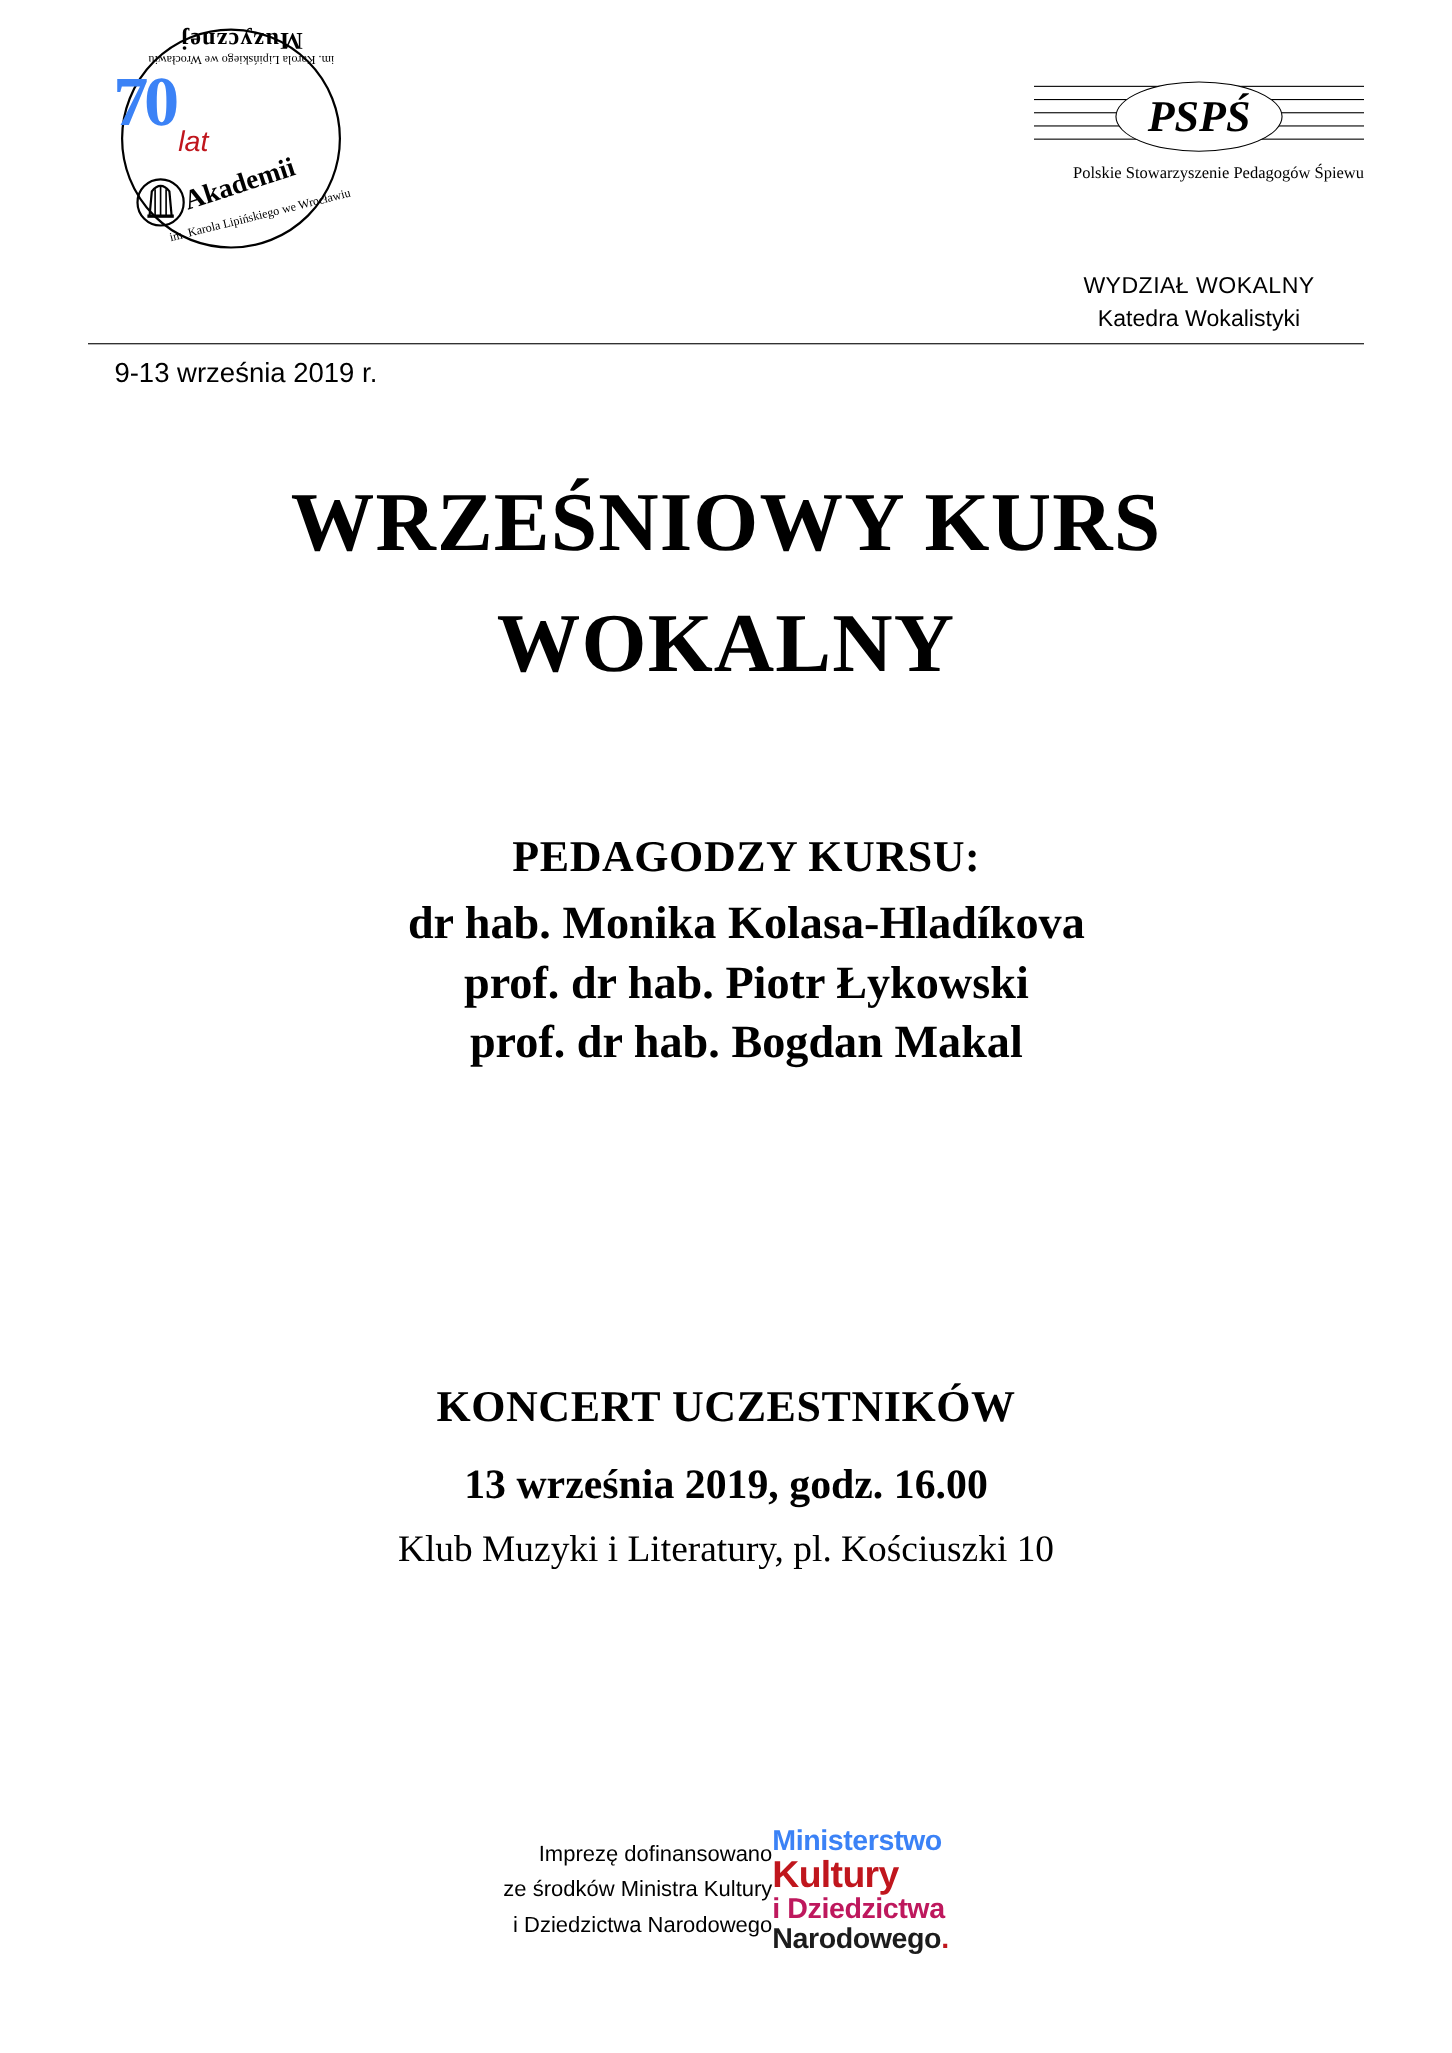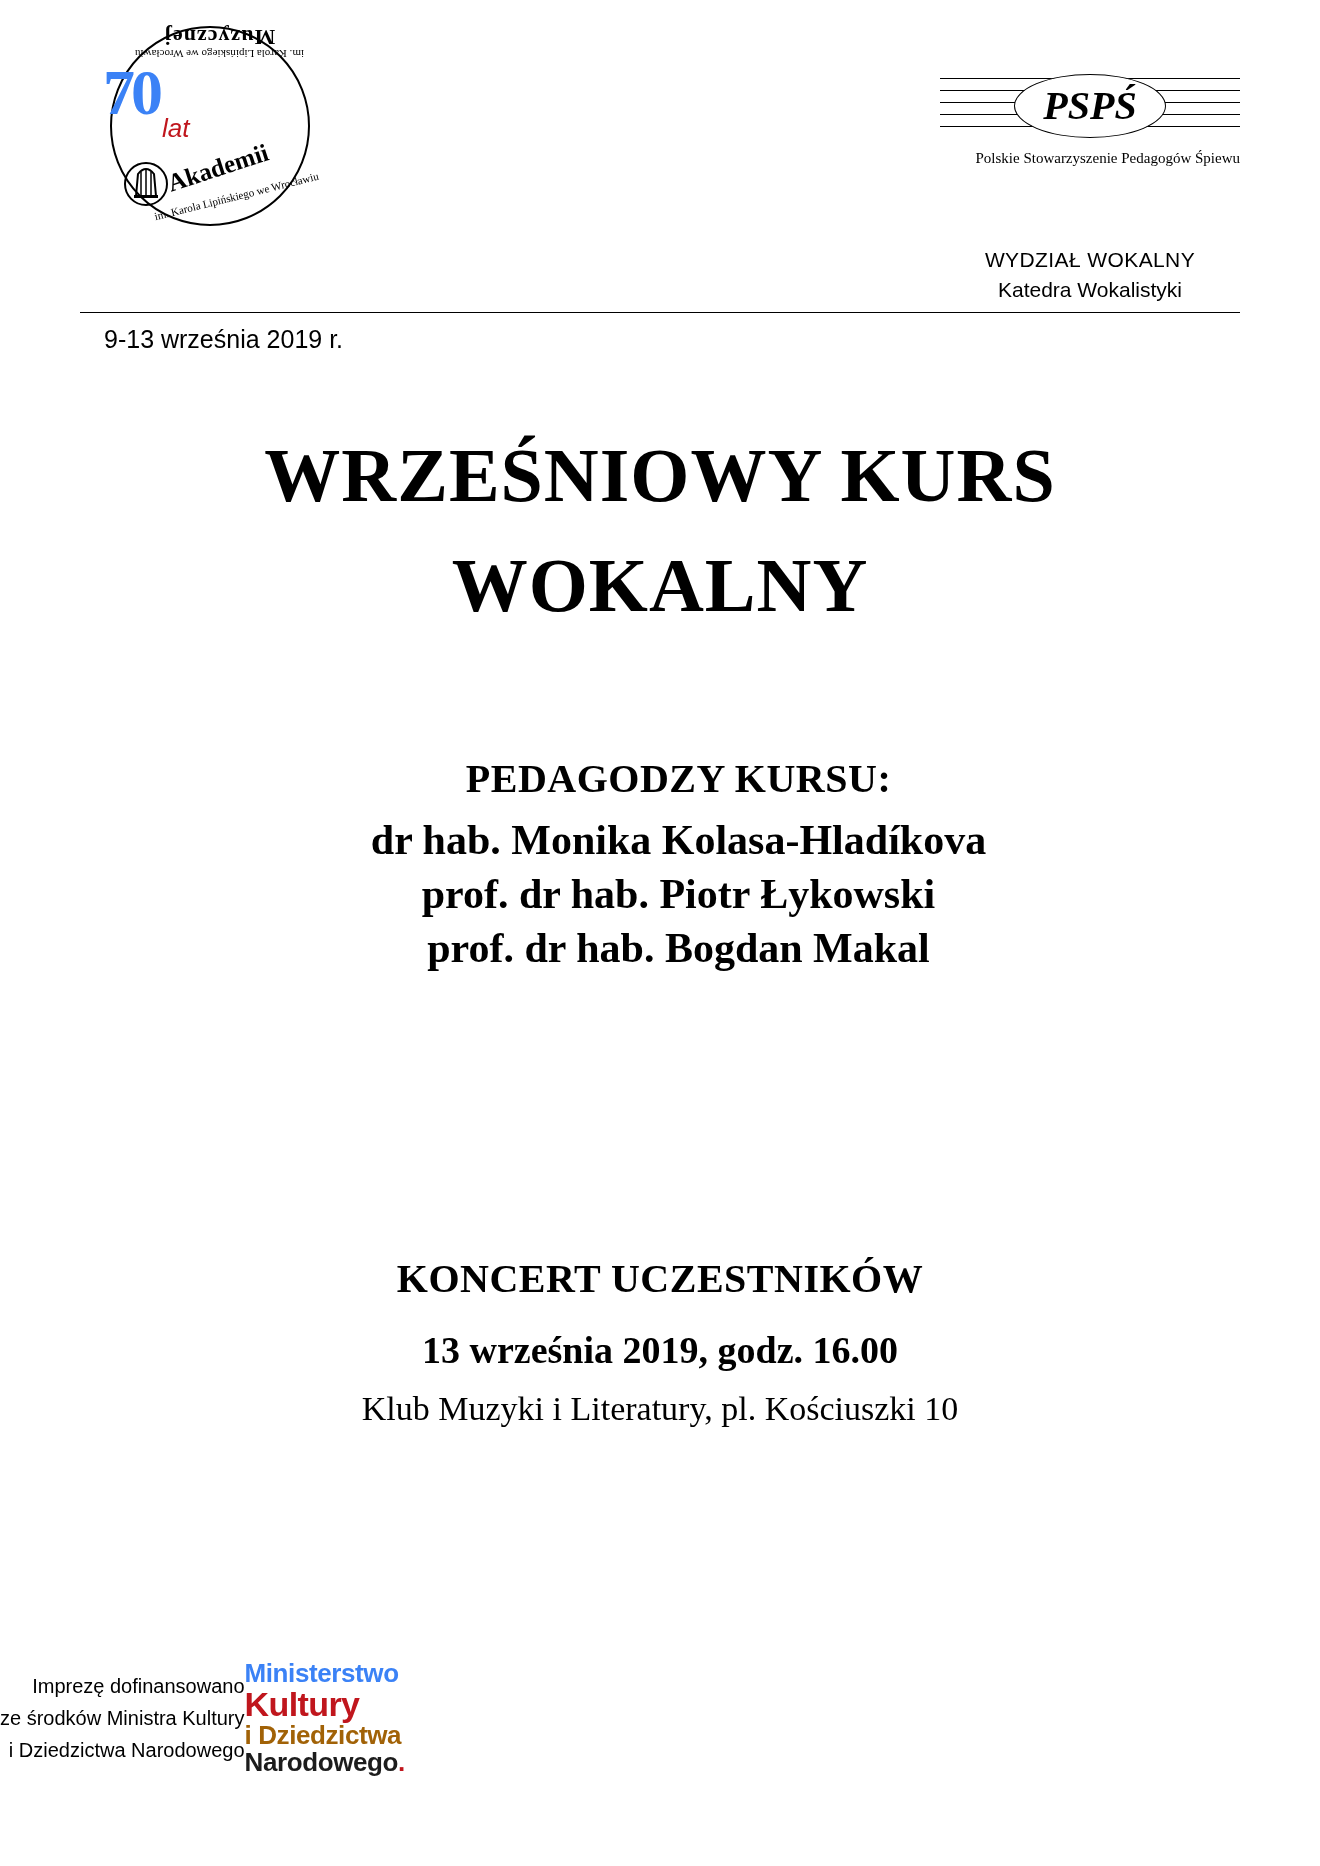--- a/index.html
+++ b/index.html
@@ -245,20 +245,21 @@
     font-size: 34px;
   }
 
   
   .footer {
     position: absolute;
     left: 0;
     right: 0;
     top: 1660px;
     display: flex;
+    justify-content: center;
     align-items: center;
   }
   .funding-text {
     text-align: right;
     font-size: 20px;
     line-height: 1.6;
   }
   .ministry-logo {
     font-family: "Liberation Sans", sans-serif;
     font-weight: 700;
@@ -270,21 +271,21 @@
     color: #3b82f6;
     letter-spacing: -.4px;
   }
   .ministry-logo .m2 {
     font-size: 34px;
     color: #c0161d;
     letter-spacing: -.6px;
   }
   .ministry-logo .m3 {
     font-size: 26px;
-    color: #a16207;
+    color: #be185d;
     letter-spacing: -.4px;
   }
   .ministry-logo .m4 {
     font-size: 26px;
     color: #1c1c1c;
     letter-spacing: -.4px;
   }
   .ministry-logo .dot { color: #c0161d; }
 </style>
 </head>

